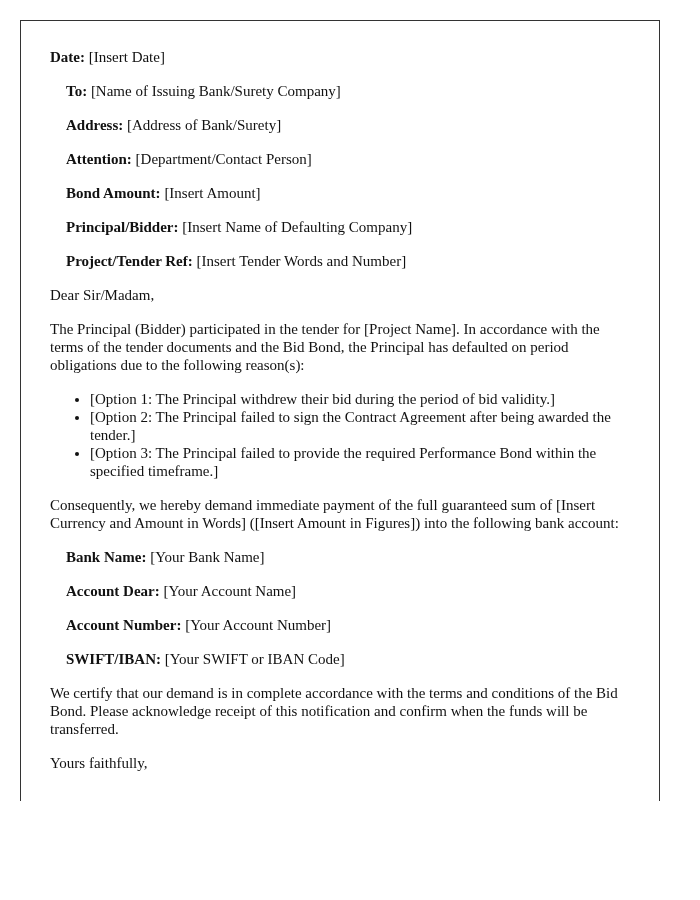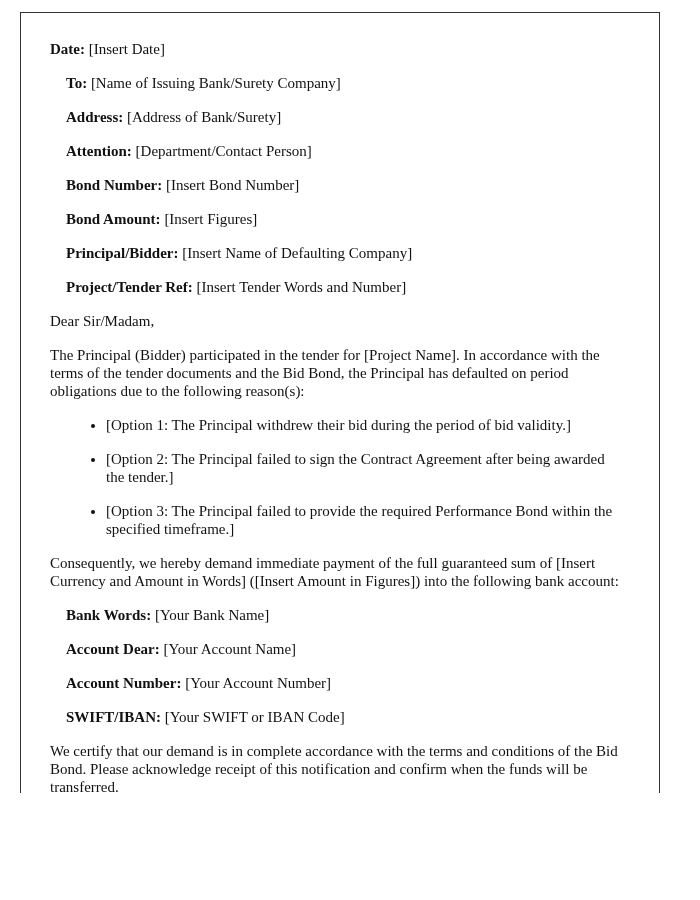--- a/index.html
+++ b/index.html
@@ -1,72 +1,71 @@
 <!DOCTYPE html>
 <html><head>
 <meta charset="utf-8">
 <style>
   html, body { margin: 0; padding: 0; background: #ffffff; }
   body { width: 700px; height: 900px; position: relative; overflow: hidden;
          font-family: "Liberation Serif", serif; color: #111; }
   .page {
-    position: absolute; left: 20px; top: 12px; width: 640px; height: 781px;
+    position: absolute; left: 20px; top: 20px; width: 640px; height: 781px;
     border-left: 1px solid #333; border-right: 1px solid #333; border-top: 1px solid #333;
     box-sizing: border-box; overflow: hidden; background: #fff;
   }
   .content { position: absolute; left: 29px; top: 27px; width: 585px;
              font-size: 15px; line-height: 18px; }
   p { margin: 0 0 16px 0; }
   .lines { margin: 0 0 16px 0; }
   .lines div { margin: 16px; }
   b { font-weight: bold; }
   .re { font-weight: bold; margin-bottom: 16px; }
   ul { margin: 0 0 16px 0; padding-left: 40px; }
-  ul li { margin: 16px; }
+  ul li { margin: 0; }
 </style>
 </head>
 <body>
 
 <div class="page">
   <div class="content">
 
     <p>
       <b>Date:</b>
       <span>[Insert Date]</span>
     </p>
 
     <div class="lines">
       <div><b>To:</b> <span>[Name of Issuing Bank/Surety Company]</span></div>
       <div><b>Address:</b> <span>[Address of Bank/Surety]</span></div>
       <div><b>Attention:</b> <span>[Department/Contact Person]</span></div>
     </div>
 
 
     <div class="lines">
-      <div><b>Bond Number:</b> <span>[Insert Bond Number]</span></div>
-      <div><b>Bond Amount:</b> <span>[Insert Figures]</span></div>
+      <div><b>Bond Amount:</b> <span>[Insert Amount]</span></div>
       <div><b>Principal/Bidder:</b> <span>[Insert Name of Defaulting Company]</span></div>
       <div><b>Project/Tender Ref:</b> <span>[Insert Tender Words and Number]</span></div>
     </div>
 
     <p>Dear Sir/Madam,</p>
 
 
     <p>The Principal (Bidder) participated in the tender for [Project Name]. In accordance with the terms of the tender documents and the Bid Bond, the Principal has defaulted on period obligations due to the following reason(s):</p>
 
     <ul>
       <li>[Option 1: The Principal withdrew their bid during the period of bid validity.]</li>
       <li>[Option 2: The Principal failed to sign the Contract Agreement after being awarded the tender.]</li>
       <li>[Option 3: The Principal failed to provide the required Performance Bond within the specified timeframe.]</li>
     </ul>
 
     <p>Consequently, we hereby demand immediate payment of the full guaranteed sum of [Insert Currency and Amount in Words] ([Insert Amount in Figures]) into the following bank account:</p>
 
     <div class="lines">
-      <div><b>Bank Words:</b> <span>[Your Bank Name]</span></div>
+      <div><b>Bank Name:</b> <span>[Your Bank Name]</span></div>
       <div><b>Account Dear:</b> <span>[Your Account Name]</span></div>
       <div><b>Account Number:</b> <span>[Your Account Number]</span></div>
       <div><b>SWIFT/IBAN:</b> <span>[Your SWIFT or IBAN Code]</span></div>
     </div>
 
     <p>We certify that our demand is in complete accordance with the terms and conditions of the Bid Bond. Please acknowledge receipt of this notification and confirm when the funds will be transferred.</p>
 
     <p>Yours faithfully,</p>
   </div>
 </div>

